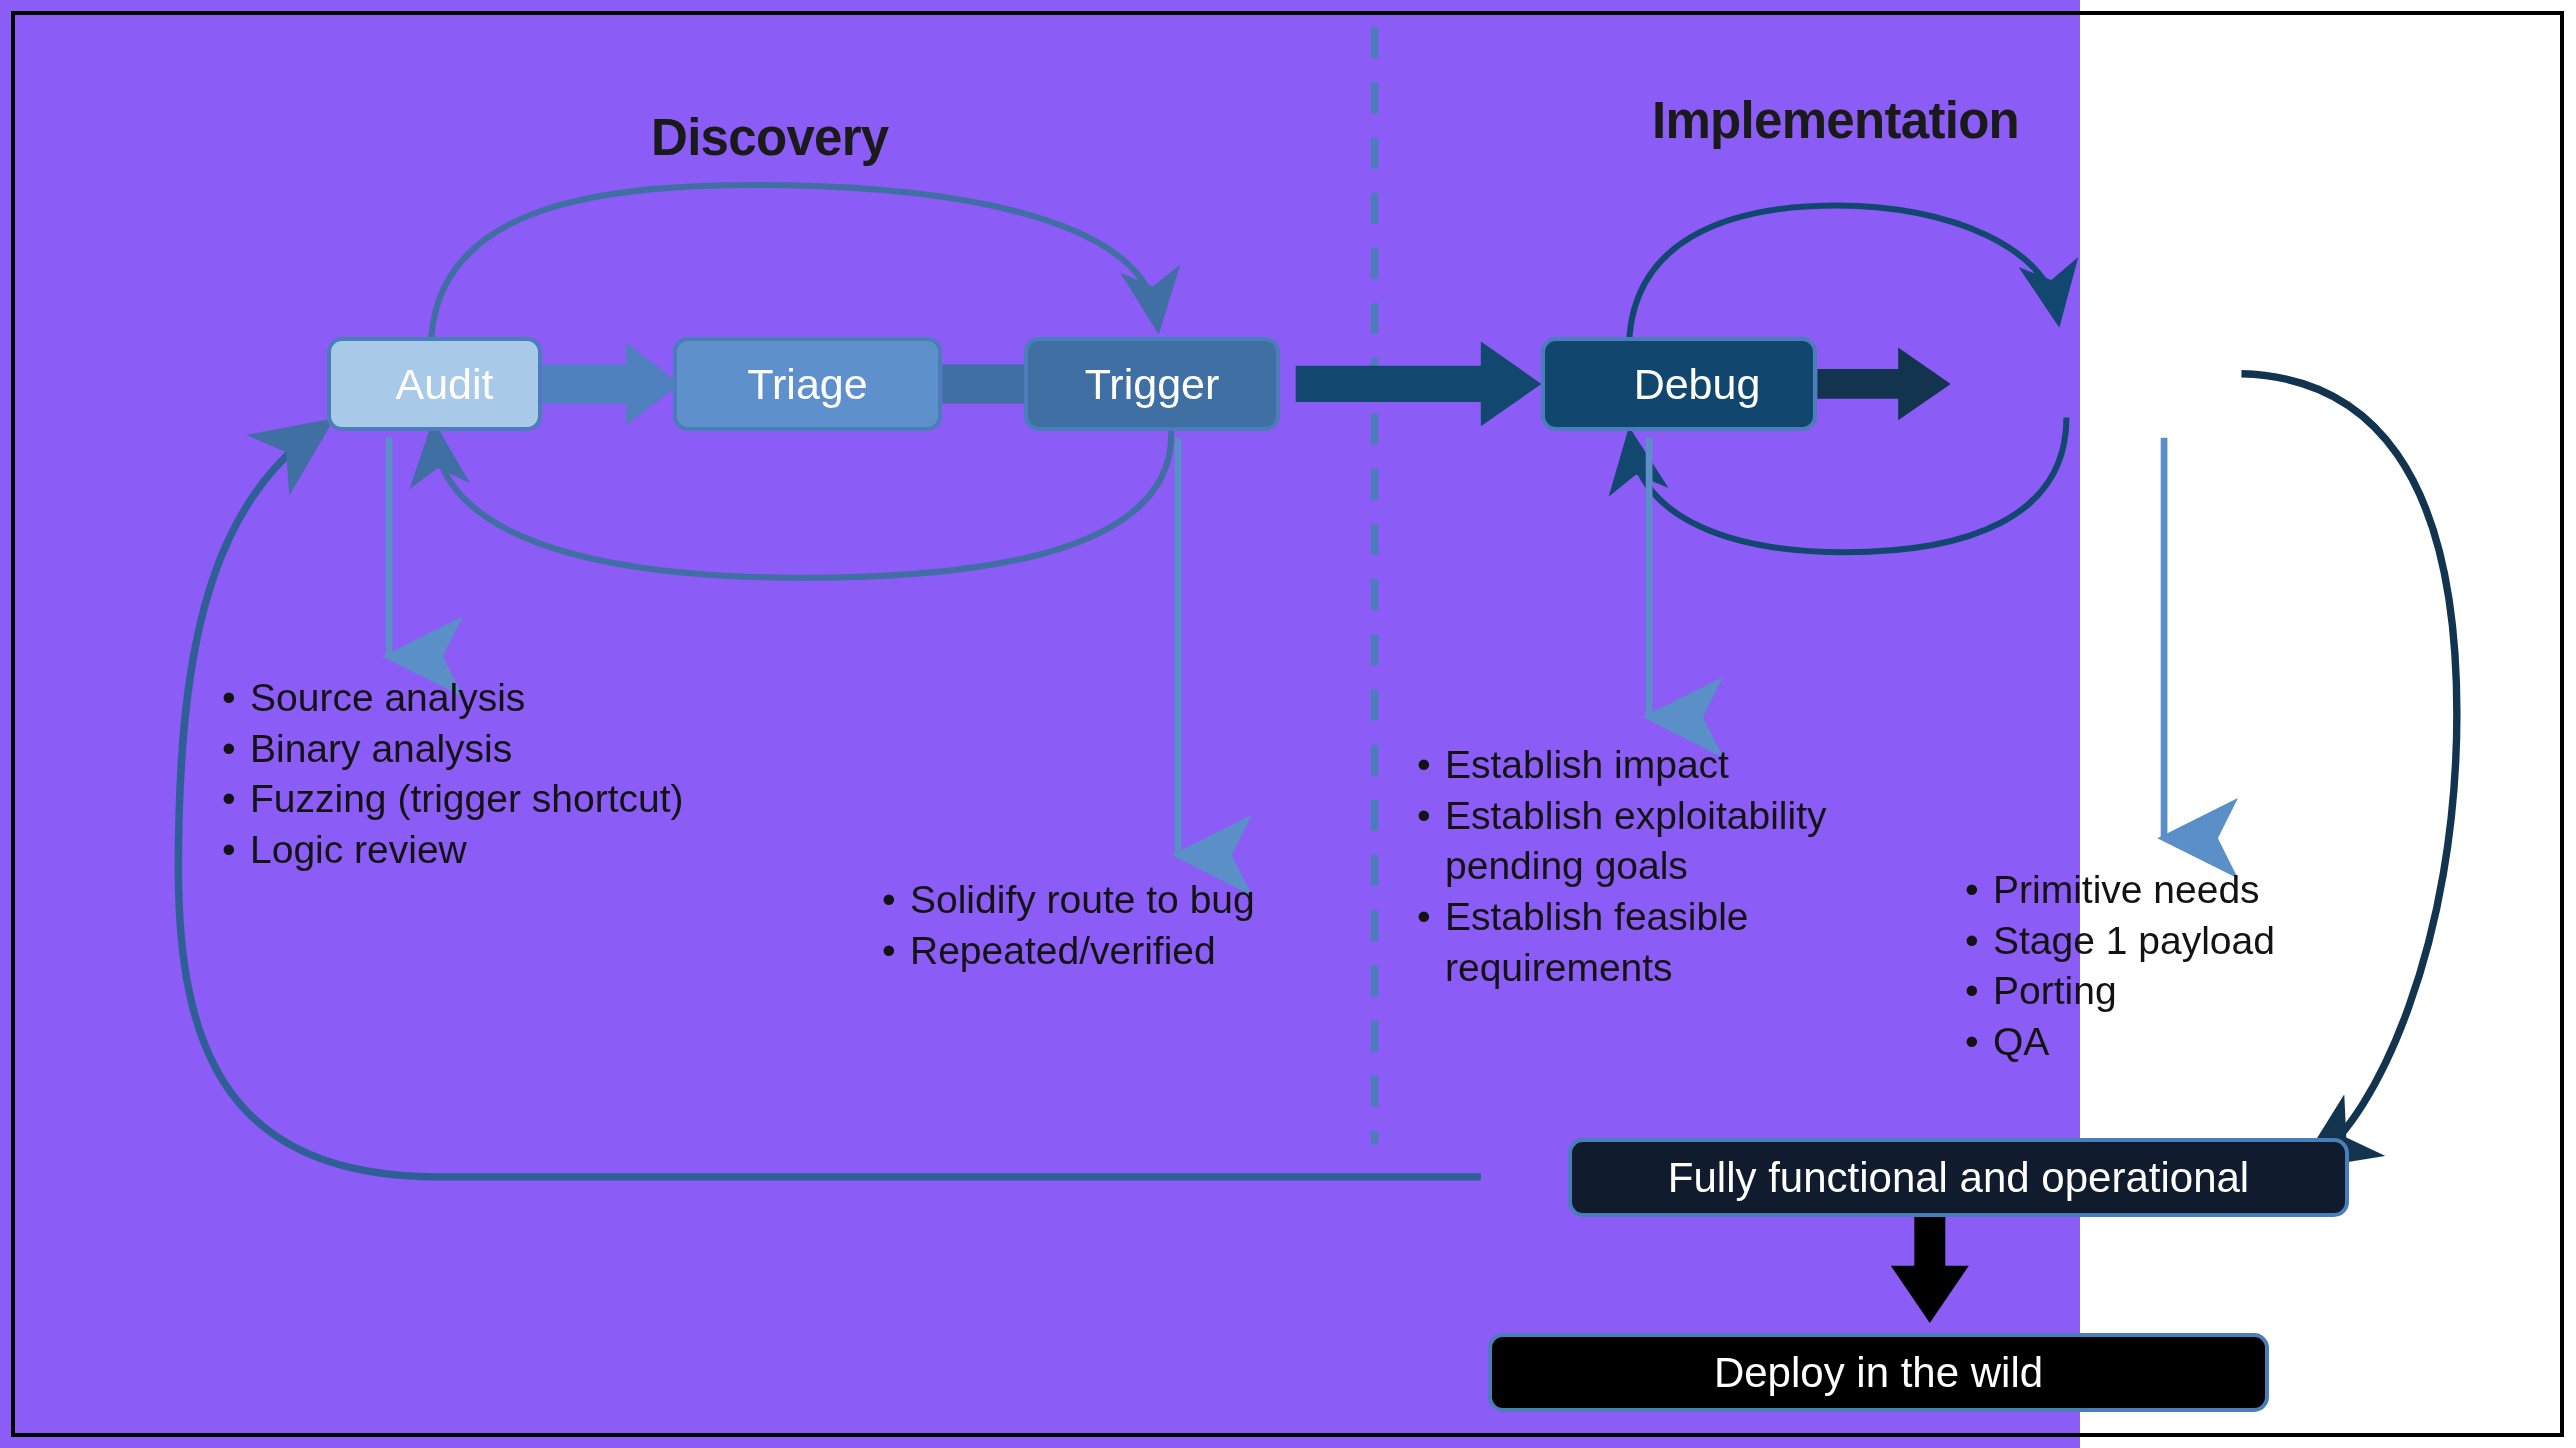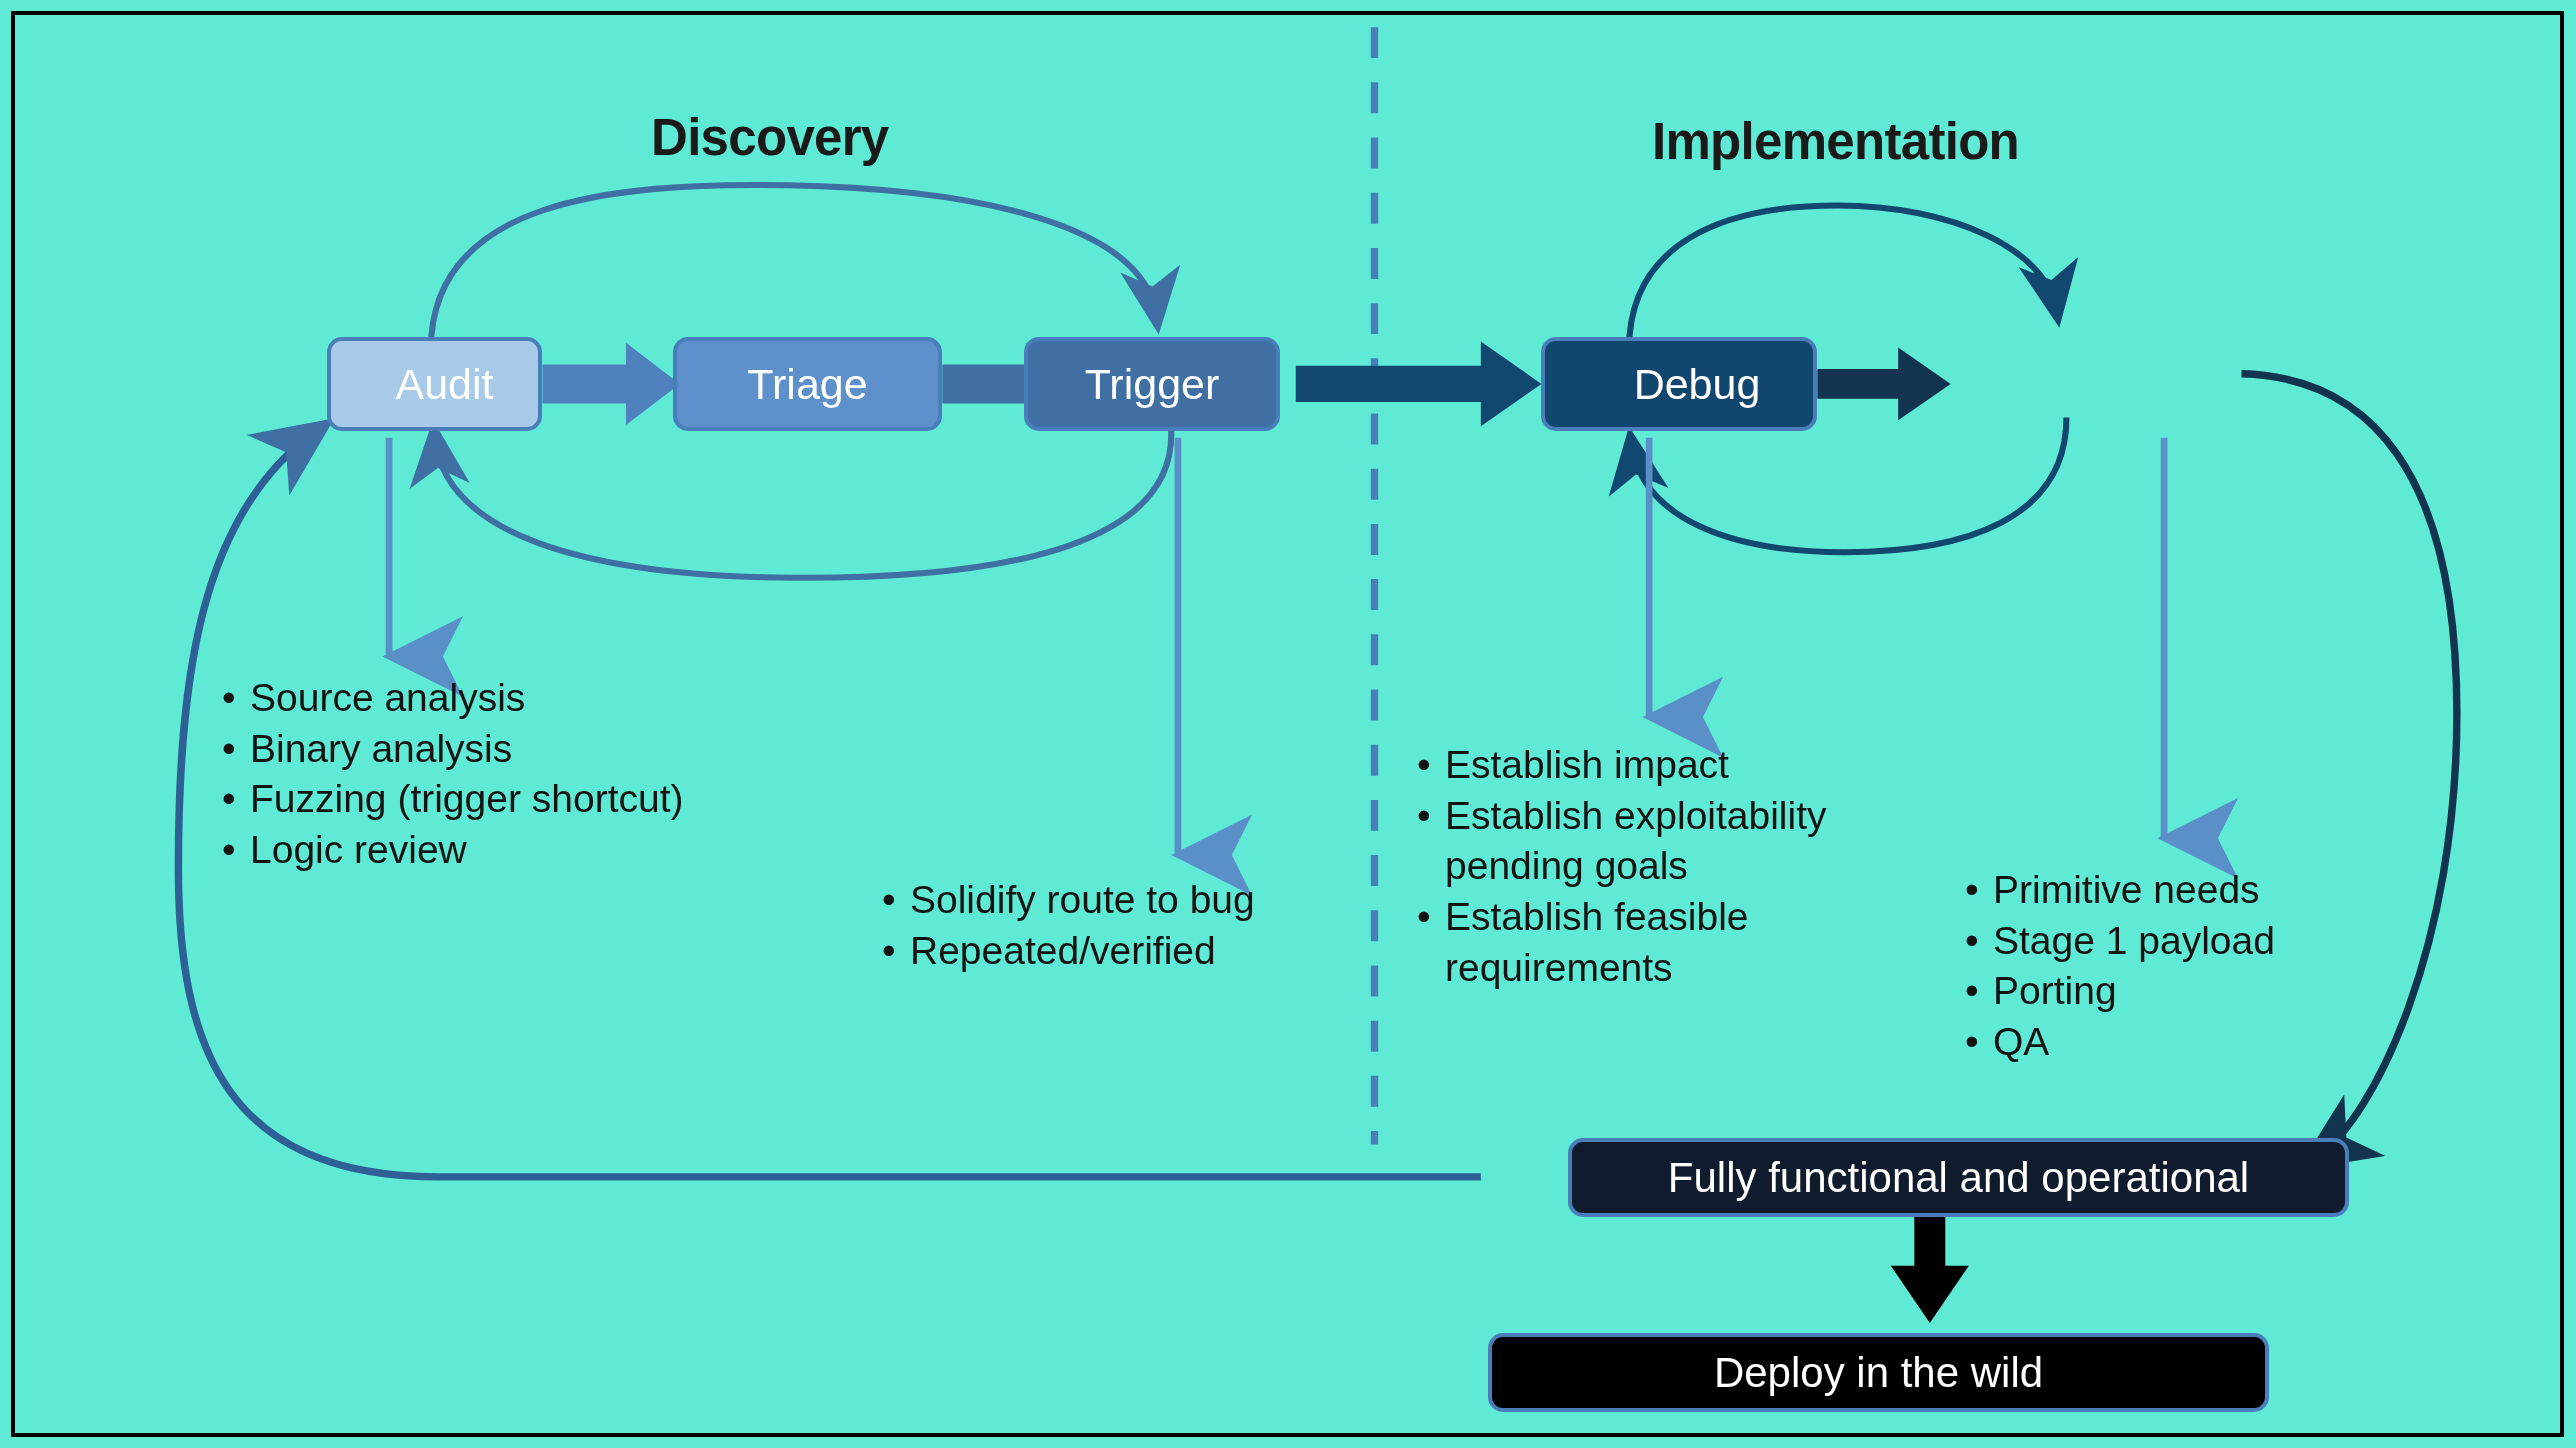--- a/index.html
+++ b/index.html
@@ -1,17 +1,17 @@
 <!DOCTYPE html>
 <html style="font-size:10.8px"><head>
 <meta charset="utf-8">
 <style>
   html,body{margin:0;padding:0;background:#ffffff;}
   body{width:2576px;height:1449px;font-family:"Liberation Sans",sans-serif;}
-  #stage{position:relative;width:2576px;height:1449px;background:#5eead4;box-sizing:border-box;}
+  #stage{position:relative;width:2080px;height:1449px;background:#8b5cf6;box-sizing:border-box;}
   #frame{position:absolute;left:11.4px;top:11.4px;width:2553px;height:1426px;border:4px solid #000000;box-sizing:border-box;}
   #svglayer{position:absolute;left:0;top:0;width:2576px;height:1449px;}
   .phase-title{position:absolute;font-size:51px;font-weight:bold;color:#1a1a1a;letter-spacing:-0.7px;white-space:nowrap;}
   .node{position:absolute;box-sizing:border-box;display:flex;align-items:center;justify-content:center;
         border-radius:15px;color:#ffffff;font-size:43px;line-height:1;white-space:nowrap;}
   .bullets{position:absolute;font-size:39px;color:#131313;line-height:1.30;}
   .bullets .bi{display:flex;align-items:flex-start;}
   .bullets .dot{flex:0 0 auto;width:28px;text-align:left;font-size:39px;line-height:1.30;}
   .bullets .btxt{flex:1 1 auto;}
 </style>
@@ -71,21 +71,21 @@
     <path d="M 3330,555 C 3520,560 3650,700 3650,1060 C 3650,1400 3530,1660 3440,1720" fill="none" stroke="#12344F" stroke-width="11" marker-end="url(#mNavyArrow)"></path>
 
     <path d="M 2200,1748 L 650,1748 C 340,1748 265,1560 265,1290 C 265,1000 300,760 470,640" fill="none" stroke="#2E6096" stroke-width="11" marker-end="url(#mMidArrow)"></path>
 
     <g>
       <path d="M2844,1800 L2890,1800 L2890,1880 L2925,1880 L2867,1965 L2809,1880 L2844,1880 Z" fill="#000000"></path>
     </g>
   </svg>
 
   <div class="phase-title" style="left:651px;top:108px;">Discovery</div>
-  <div class="phase-title" style="left:1652px;top:112px;">Implementation</div>
+  <div class="phase-title" style="left:1652px;top:91px;">Implementation</div>
 
   <div class="node" style="left:327px;top:337px;width:215px;height:94px;background:#A8C9E8;border:4.7px solid #4A7EBB;padding-left:20px;">Audit</div>
 
   <div class="node" style="left:673px;top:337px;width:269px;height:94px;background:#5E91CC;border:4.7px solid #4A7EBB;">Triage</div>
 
   <div class="node" style="left:1024px;top:337px;width:256px;height:94px;background:#3F6FA3;border:4.7px solid #4A7EBB;">Trigger</div>
 
   <div class="node" style="left:1541px;top:337px;width:276px;height:94px;background:#11466F;border:4.7px solid #4A7EBB;padding-left:36px;">Debug</div>
 
 

